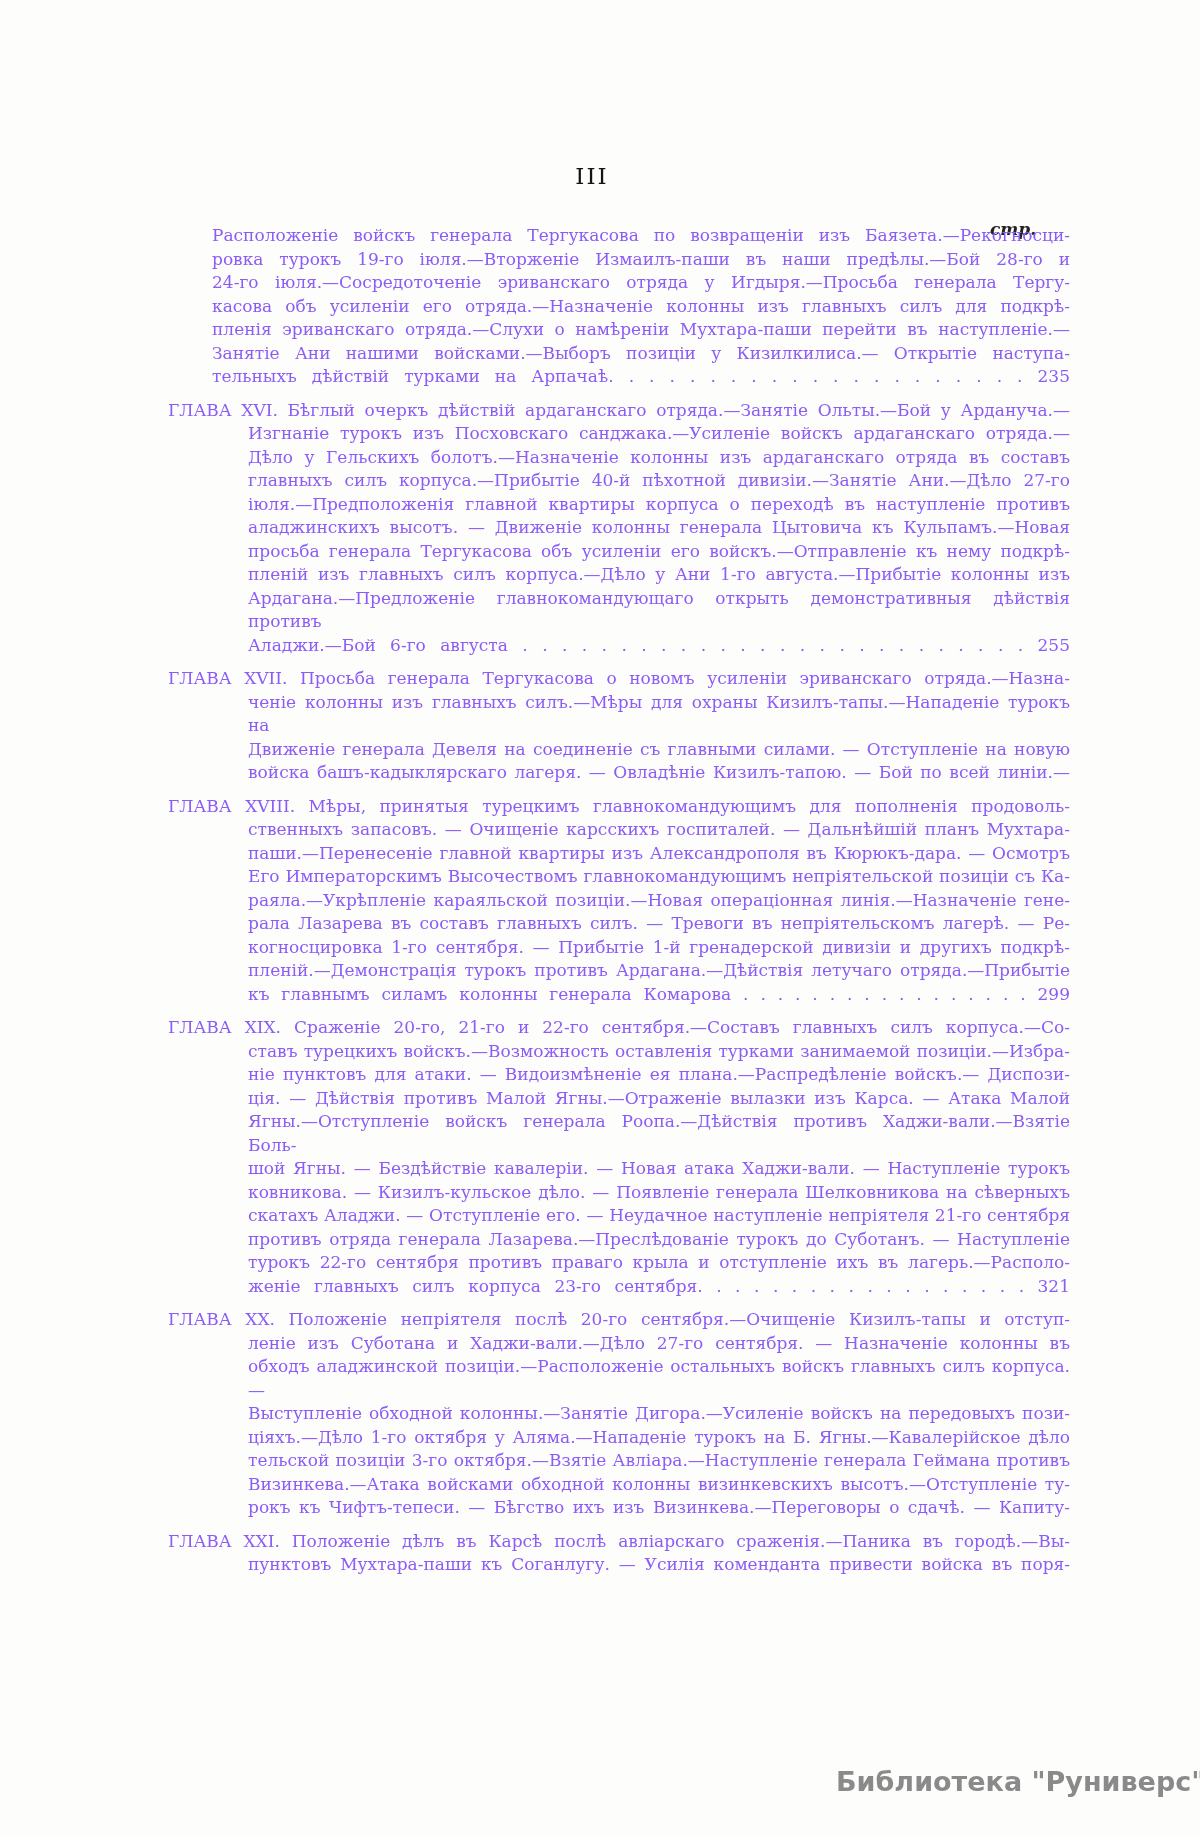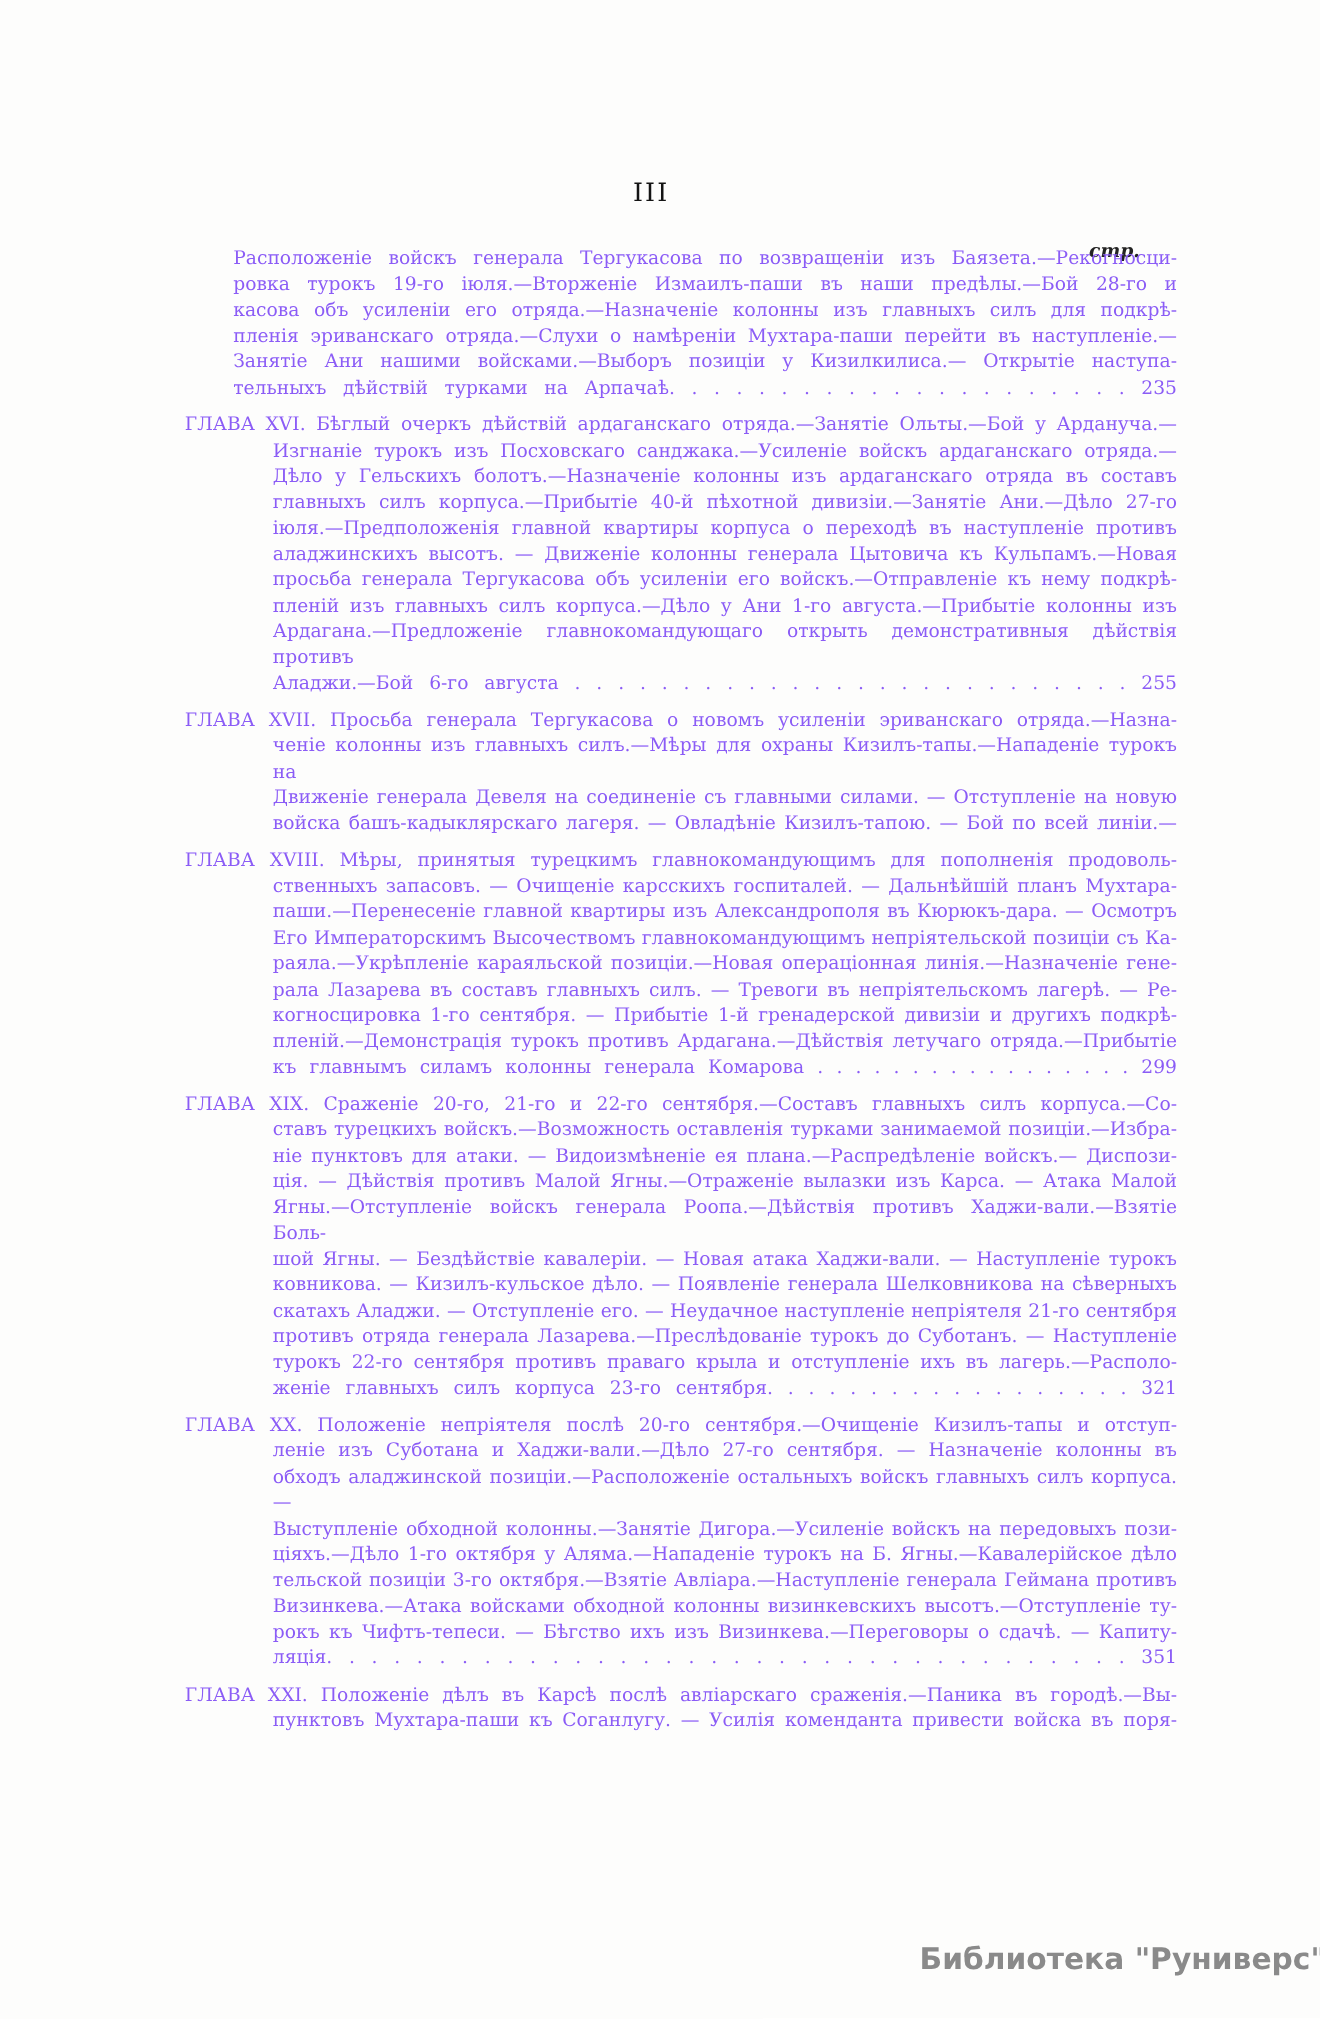--- a/index.html
+++ b/index.html
@@ -63,20 +63,21 @@
 </head>
 <body>
 
 <div class="page">
   <div class="page-number">III</div>
   <div class="col-header">стр.</div>
   <div class="toc" id="toc">
       <div class="entry continuation">
         <div class="line first">Расположеніе войскъ генерала Тергукасова по возвращеніи изъ Баязета.—Рекогносци-</div>
         <div class="line">ровка турокъ 19-го іюля.—Вторженіе Измаилъ-паши въ наши предѣлы.—Бой 28-го и</div>
+        <div class="line">24-го іюля.—Сосредоточеніе эриванскаго отряда у Игдыря.—Просьба генерала Тергу-</div>
         <div class="line">касова объ усиленіи его отряда.—Назначеніе колонны изъ главныхъ силъ для подкрѣ-</div>
         <div class="line">пленія эриванскаго отряда.—Слухи о намѣреніи Мухтара-паши перейти въ наступленіе.—</div>
         <div class="line">Занятіе Ани нашими войсками.—Выборъ позиціи у Кизилкилиса.— Открытіе наступа-</div>
         <div class="line">тельныхъ дѣйствій турками на Арпачаѣ. . . . . . . . . . . . . . . . . . . . . 235</div>
       </div>
       <div class="entry chapter">
         <div class="line first">ГЛАВА XVI. Бѣглый очеркъ дѣйствій ардаганскаго отряда.—Занятіе Ольты.—Бой у Ардануча.—</div>
         <div class="line">Изгнаніе турокъ изъ Посховскаго санджака.—Усиленіе войскъ ардаганскаго отряда.—</div>
         <div class="line">Дѣло у Гельскихъ болотъ.—Назначеніе колонны изъ ардаганскаго отряда въ составъ</div>
         <div class="line">главныхъ силъ корпуса.—Прибытіе 40-й пѣхотной дивизіи.—Занятіе Ани.—Дѣло 27-го</div>
@@ -119,21 +120,20 @@
       </div>
       <div class="entry chapter">
         <div class="line first">ГЛАВА XX. Положеніе непріятеля послѣ 20-го сентября.—Очищеніе Кизилъ-тапы и отступ-</div>
         <div class="line">леніе изъ Суботана и Хаджи-вали.—Дѣло 27-го сентября. — Назначеніе колонны въ</div>
         <div class="line">обходъ аладжинской позиціи.—Расположеніе остальныхъ войскъ главныхъ силъ корпуса.—</div>
         <div class="line">Выступленіе обходной колонны.—Занятіе Дигора.—Усиленіе войскъ на передовыхъ пози-</div>
         <div class="line">ціяхъ.—Дѣло 1-го октября у Аляма.—Нападеніе турокъ на Б. Ягны.—Кавалерійское дѣло</div>
         <div class="line">тельской позиціи 3-го октября.—Взятіе Авліара.—Наступленіе генерала Геймана противъ</div>
         <div class="line">Визинкева.—Атака войсками обходной колонны визинкевскихъ высотъ.—Отступленіе ту-</div>
         <div class="line">рокъ къ Чифтъ-тепеси. — Бѣгство ихъ изъ Визинкева.—Переговоры о сдачѣ. — Капиту-</div>
-        <div class="line">ляція. . . . . . . . . . . . . . . . . . . . . . . . . . . . . . . . . . . . 351</div>
       </div>
       <div class="entry chapter">
         <div class="line first">ГЛАВА XXI. Положеніе дѣлъ въ Карсѣ послѣ авліарскаго сраженія.—Паника въ городѣ.—Вы-</div>
         <div class="line">пунктовъ Мухтара-паши къ Соганлугу. — Усилія коменданта привести войска въ поря-</div>
       </div>
     </div>
   <div class="watermark">Библиотека "Руниверс"</div>
 </div>
 
 </body></html>

